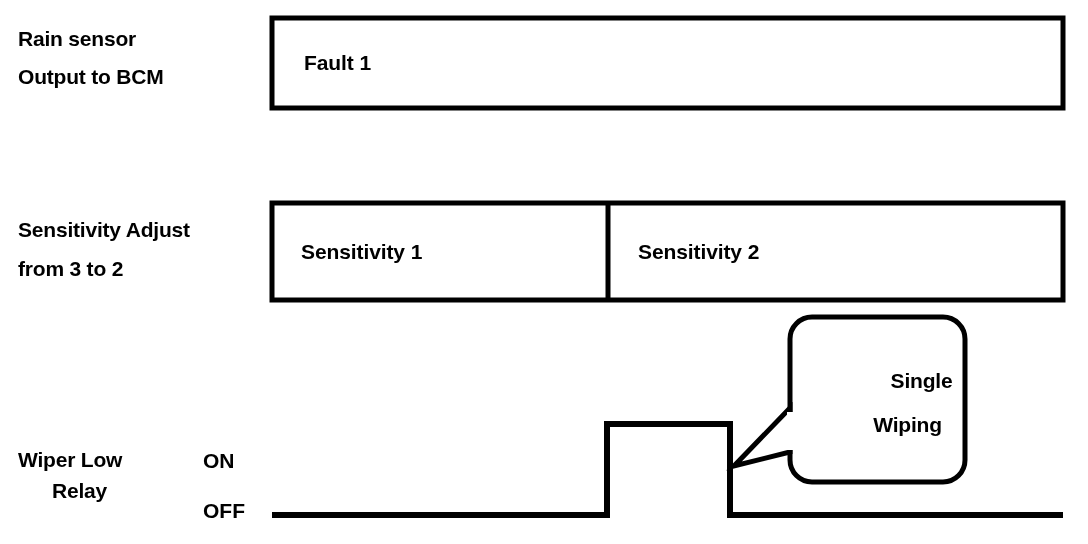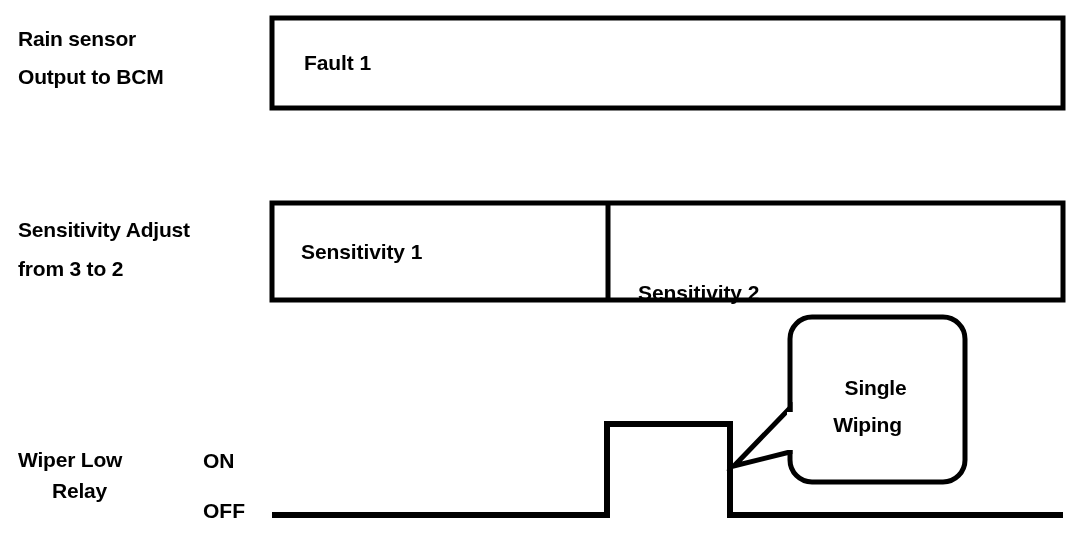--- a/index.html
+++ b/index.html
@@ -90,18 +90,18 @@
 
     <path d="M 790,408 L 734,466 L 790,452 Z" fill="#ffffff" stroke="#000000" stroke-width="5" stroke-linejoin="miter"></path>
 
     <line x1="790" y1="412" x2="790" y2="450" stroke="#ffffff" stroke-width="6"></line>
   </svg>
 
   <div class="lbl box-text" style="left:304px; top:52px;">Fault 1</div>
 
   <div class="lbl box-text" style="left:301px; top:241px;">Sensitivity 1</div>
 
-  <div class="lbl box-text" style="left:638px; top:241px;margin-top:41px;">Sensitivity 2</div>
+  <div class="lbl box-text" style="left:638px; top:241px;">Sensitivity 2</div>
 
-  <div class="lbl callout-text" style="left:788px; top:370px;margin-top:7px;">Single</div>
-  <div class="lbl callout-text" style="left:780px; top:414px;">Wiping</div>
+  <div class="lbl callout-text" style="left:834px; top:370px;">Single</div>
+  <div class="lbl callout-text" style="left:820px; top:414px;">Wiping</div>
 
 </div>
 
 </body></html>

